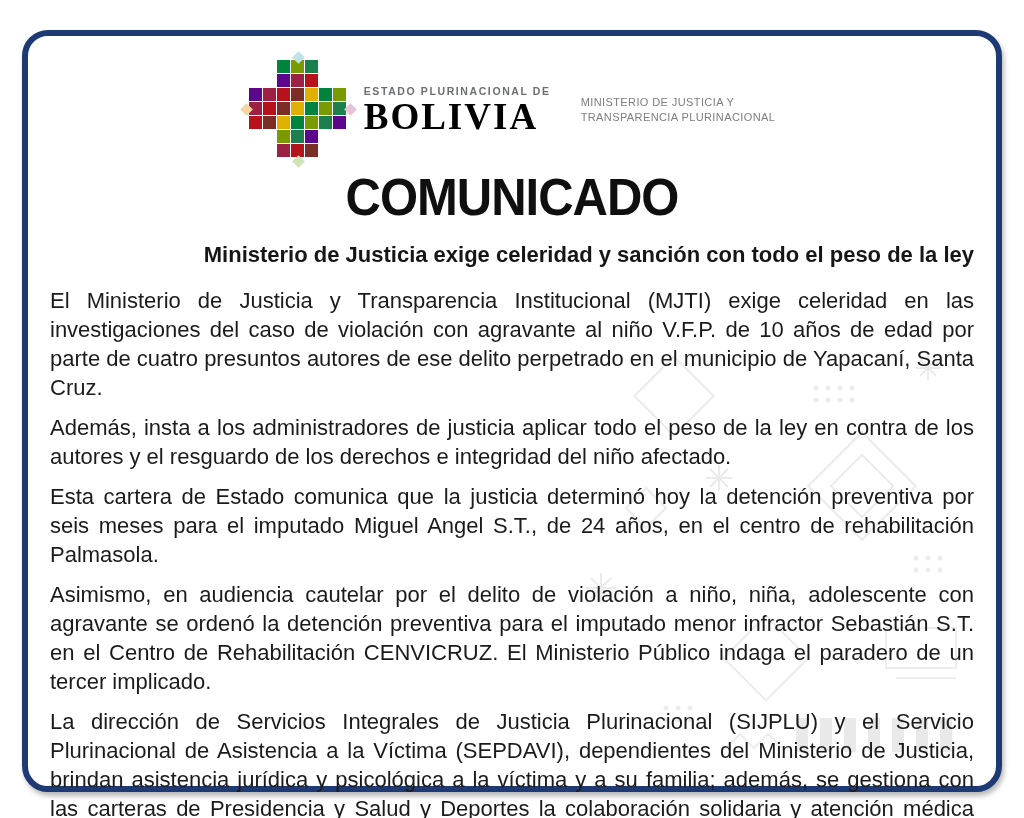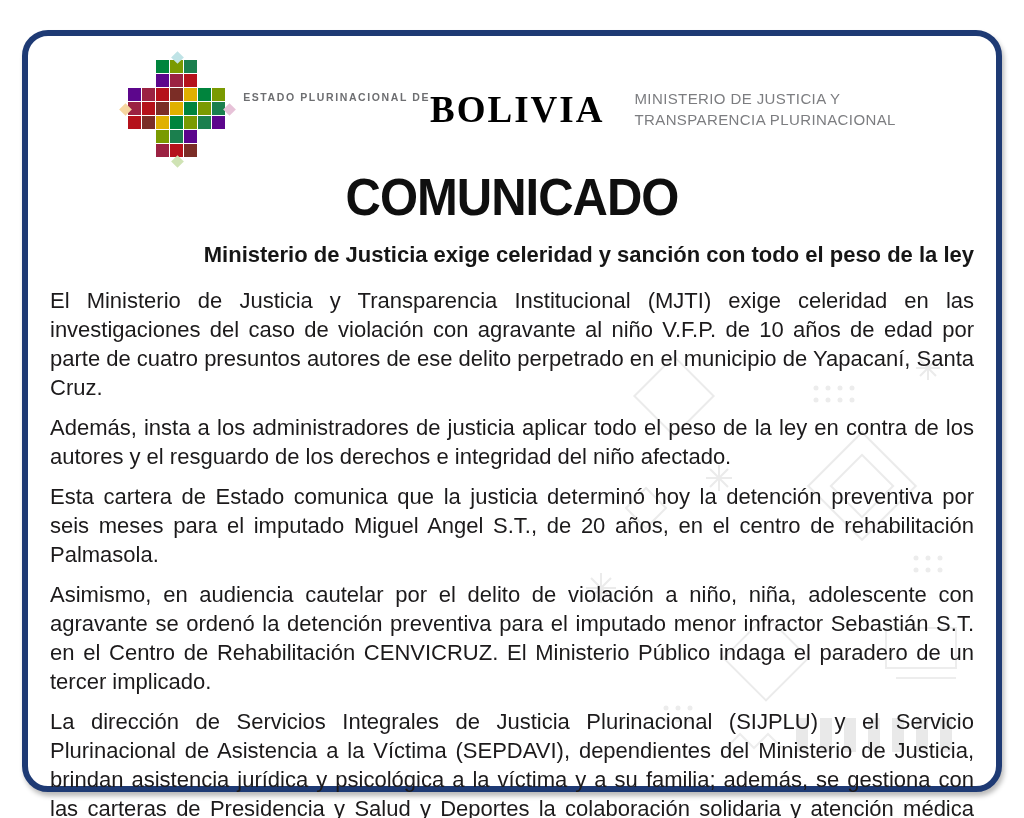--- a/index.html
+++ b/index.html
@@ -32,32 +32,32 @@
   }
   .chakana .cell{width:13px;height:13px;}
   .chakana .empty{background:transparent;}
   .tip{
     position:absolute;width:9px;height:9px;transform:rotate(45deg);
   }
   .tip.t1{left:45px;top:-7px;background:#bfe3e6;}
   .tip.t2{left:45px;bottom:-7px;background:#cfe3b4;}
   .tip.t3{left:-7px;top:45px;background:#f6d6a0;}
   .tip.t4{right:-7px;top:45px;background:#e7c2d8;}
-  .brand{margin-left:16px;display:flex;flex-direction:row;justify-content:flex-end;}
+  .brand{margin-left:16px;display:flex;flex-direction:column;justify-content:flex-end;}
   .brand-small{
     font-size:10.5px;letter-spacing:1.6px;color:#6d6e71;font-weight:bold;
     margin-bottom:1px;white-space:nowrap;
   }
   .brand-large{
     font-family:"Liberation Serif", serif;font-weight:bold;
     font-size:37px;letter-spacing:2px;color:#000000;line-height:1;
     white-space:nowrap;
   }
   .ministry{
-    margin-left:30px;font-size:15px;color:#7c7d80;line-height:1.35;
+    margin-left:30px;font-size:11px;color:#7c7d80;line-height:1.35;
     letter-spacing:0.4px;white-space:nowrap;
   }
   
   .doc-title{
     text-align:center;font-size:49px;font-weight:bold;letter-spacing:-1px;
     color:#0f0f0f;margin:14px 0 6px 0;line-height:1;
     transform:scaleY(1.04);
   }
   .subtitles{text-align:right;margin:22px 0 10px 0;}
   .subtitle{
@@ -194,19 +194,19 @@
 
     <div class="doc-title">COMUNICADO</div>
 
     <div class="subtitles">
       <p class="subtitle">Ministerio de Justicia exige celeridad y sanción con todo el peso de la ley</p>
     </div>
 
     <div class="paragraphs">
       <p>El Ministerio de Justicia y Transparencia Institucional (MJTI) exige celeridad en las investigaciones del caso de violación con agravante al niño V.F.P.  de 10 años de edad por parte de cuatro presuntos autores de ese delito perpetrado en el municipio de Yapacaní, Santa Cruz.</p>
       <p>Además, insta a los administradores de justicia aplicar todo el peso de la ley en contra de los autores y el resguardo de los derechos e integridad del niño afectado.</p>
-      <p>Esta cartera de Estado comunica que la justicia determinó hoy la detención preventiva por seis meses para el imputado Miguel Angel S.T., de 20 años, en el centro de rehabilitación Palmasola.</p>
+      <p>Esta cartera de Estado comunica que la justicia determinó hoy la detención preventiva por seis meses para el imputado Miguel Angel S.T., de 24 años, en el centro de rehabilitación Palmasola.</p>
       <p>Asimismo, en audiencia cautelar por el delito de violación a niño, niña, adolescente con agravante se ordenó la detención preventiva para el imputado menor infractor Sebastián S.T. en el Centro de Rehabilitación CENVICRUZ. El Ministerio Público indaga el paradero de un tercer implicado.</p>
       <p>La dirección de Servicios Integrales de Justicia Plurinacional (SIJPLU) y el Servicio Plurinacional de Asistencia a la Víctima (SEPDAVI), dependientes del Ministerio de Justicia, brindan asistencia jurídica y psicológica a la víctima y a su familia; además, se gestiona con las carteras de Presidencia y Salud y Deportes la colaboración solidaria y atención médica integral para preservar la vida y salud del menor.</p>
     </div>
 
   </div>
 </div>
 
 </body></html>

